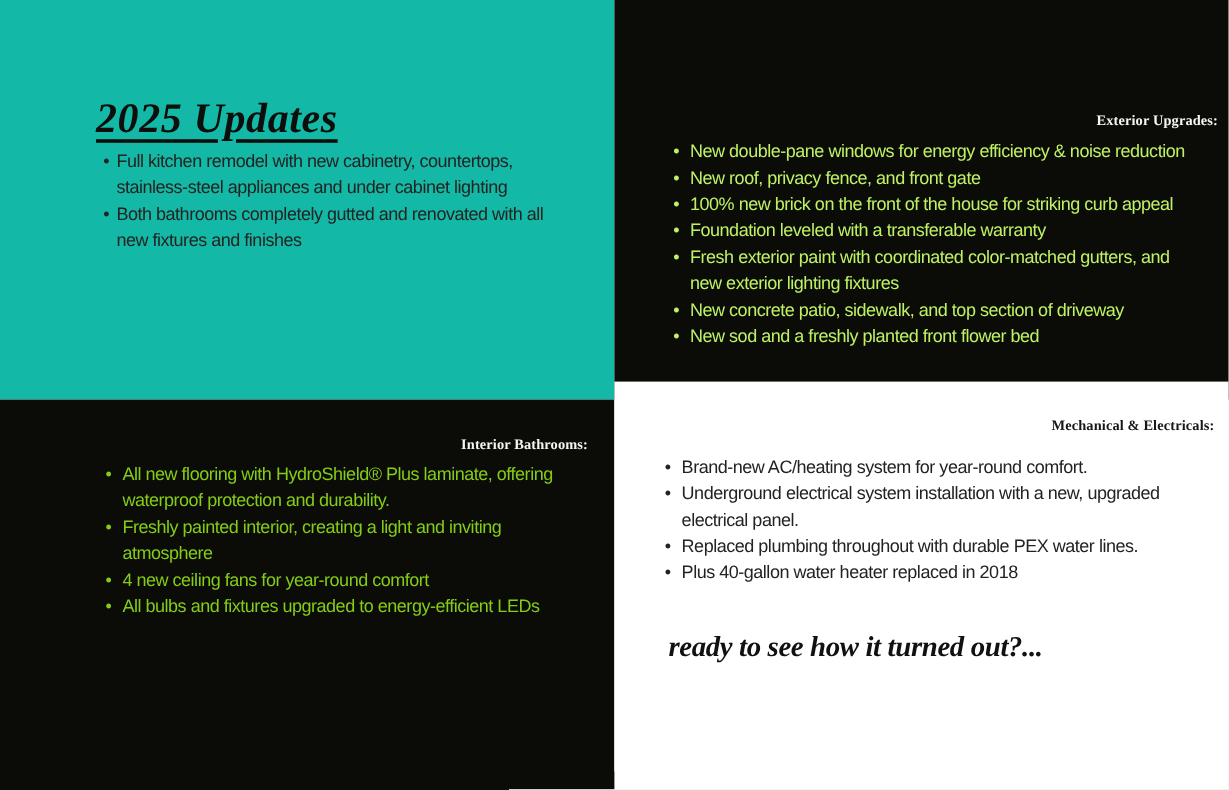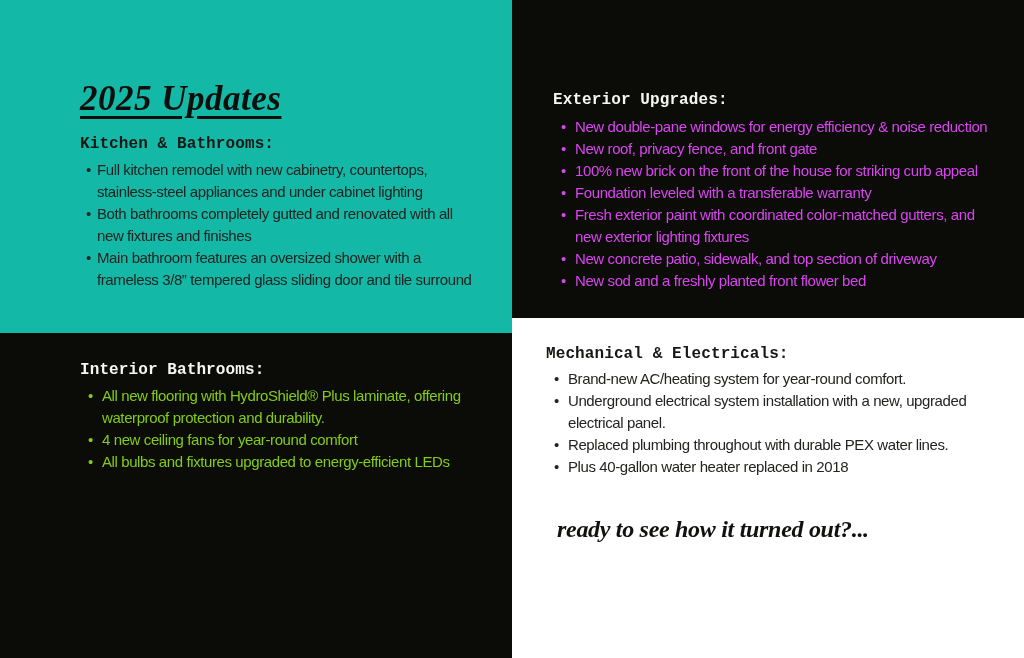--- a/index.html
+++ b/index.html
@@ -30,26 +30,27 @@
     font-size:35px;
     line-height:1.1;
     color:#0e0e0c;
     text-decoration:underline;
     text-decoration-thickness:3px;
     text-underline-offset:6px;
     margin:0;
     letter-spacing:0.5px;
   }
   .section-heading{
-    font-family:Liberation Mono, monospace;
+    font-family:Liberation Serif, serif;
     font-weight:700;
-    font-size:16px;
+    font-size:12px;
     line-height:19px;
     margin:0;
     letter-spacing:0.1px;
+    text-align:right;
   }
   .tl-content .section-heading{margin-top:16px;}
   .dark-text{color:#171715;}
   .light-text{color:#f5f5f2;}
 
   ul.bullets{
     list-style:none;
     margin:5px 0 0 0;
     padding:0 0 0 22px;
     font-size:15px;
@@ -61,50 +62,47 @@
     white-space:pre-line;
   }
   ul.bullets li::before{
     content:"\2022";
     position:absolute;
     left:-14px;
     top:0;
   }
   .tl-content ul.bullets{padding-left:17px;color:#232321;}
   .tl-content ul.bullets li::before{left:-11px;}
-  .tr-content ul.bullets{margin-top:6px;color:#d946ef;}
+  .tr-content ul.bullets{margin-top:6px;color:#bef264;}
   .bl-content ul.bullets{margin-top:5px;color:#84cc16;}
-  .br-content ul.bullets{margin-top:4px;color:#232321;}
+  .br-content ul.bullets{margin-top:15px;color:#232321;}
 
   .closing{
     font-family:"Liberation Serif", serif;
     font-style:italic;
     font-weight:700;
     font-size:24px;
     color:#111110;
     margin:38px 0 0 11px;
     letter-spacing:-0.3px;
   }
 </style>
 </head>
 <body>
 
 <div class="canvas">
 
   <div class="quad q-tl">
     <div class="content tl-content">
       <h1 class="page-title">2025 Updates</h1>
-      <h2 class="section-heading dark-text">Kitchen &amp; Bathrooms:</h2>
       <ul class="bullets">
         <li>Full kitchen remodel with new cabinetry, countertops,
 stainless-steel appliances and under cabinet lighting</li>
         <li>Both bathrooms completely gutted and renovated with all
 new fixtures and finishes</li>
-        <li>Main bathroom features an oversized shower with a
-frameless 3/8” tempered glass sliding door and tile surround</li>
       </ul>
     </div>
   </div>
 
   <div class="quad q-tr">
     <div class="content tr-content">
       <h2 class="section-heading light-text">Exterior Upgrades:</h2>
       <ul class="bullets">
         <li>New double-pane windows for energy efficiency &amp; noise reduction</li>
         <li>New roof, privacy fence, and front gate</li>
@@ -117,20 +115,22 @@
       </ul>
     </div>
   </div>
 
   <div class="quad q-bl">
     <div class="content bl-content">
       <h2 class="section-heading light-text">Interior Bathrooms:</h2>
       <ul class="bullets">
         <li>All new flooring with HydroShield® Plus laminate, offering
 waterproof protection and durability.</li>
+        <li>Freshly painted interior, creating a light and inviting
+atmosphere</li>
         <li>4 new ceiling fans for year-round comfort</li>
         <li>All bulbs and fixtures upgraded to energy-efficient LEDs</li>
       </ul>
     </div>
   </div>
 
   <div class="quad q-br">
     <div class="content br-content">
       <h2 class="section-heading dark-text">Mechanical &amp; Electricals:</h2>
       <ul class="bullets">

